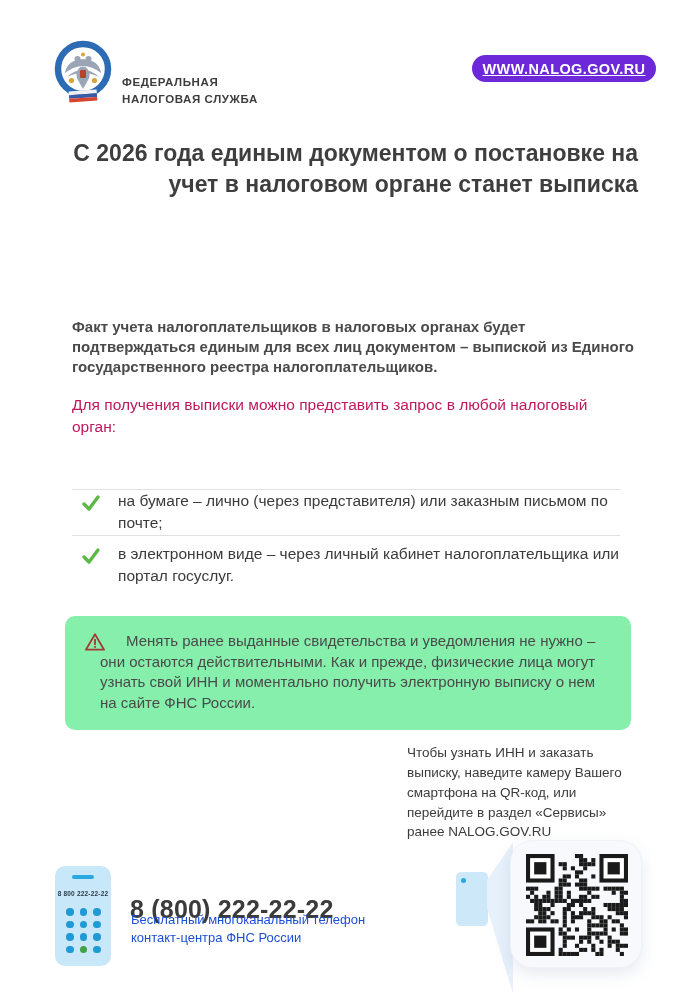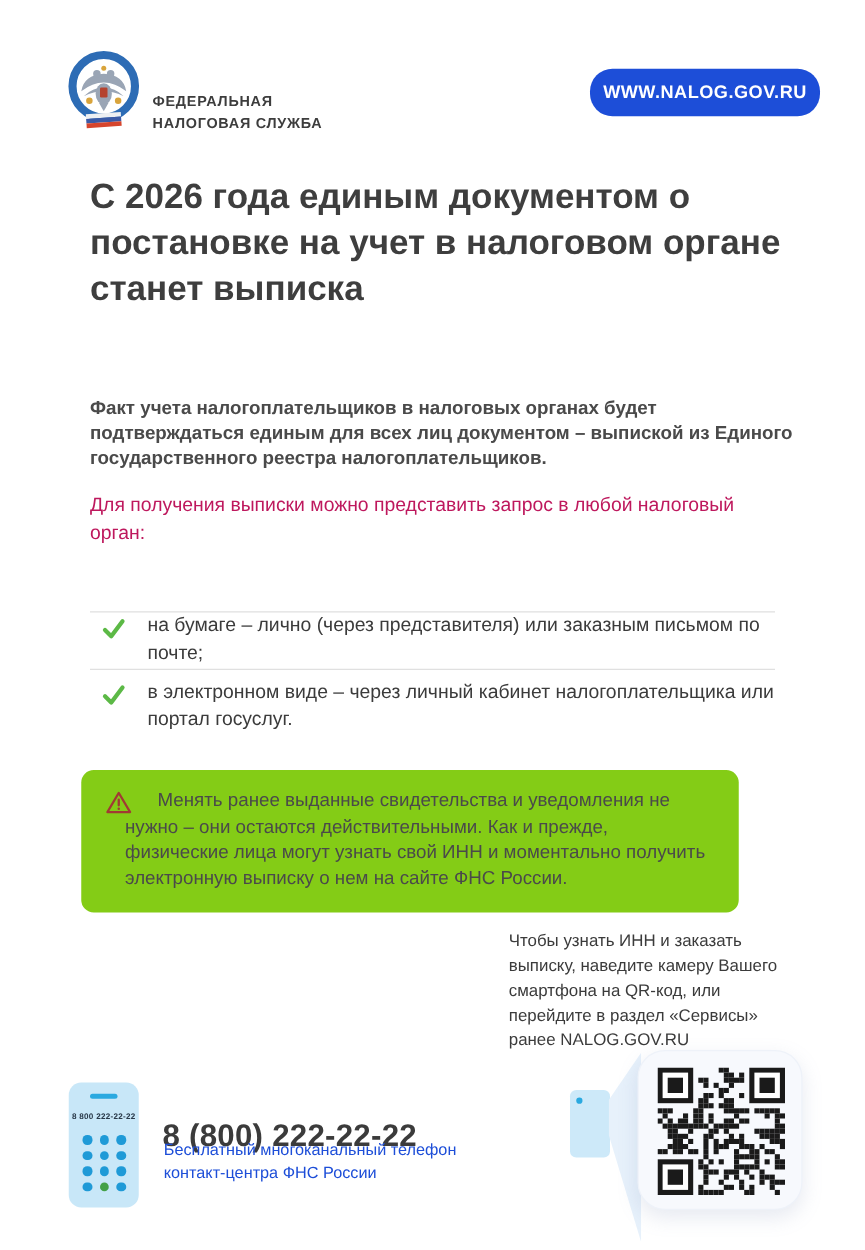--- a/index.html
+++ b/index.html
@@ -11,31 +11,32 @@
   }
 
   
   .logo { position:absolute; left:54px; top:39px; width:58px; height:68px; }
   .org-name {
     position:absolute; left:122px; top:58px;
     font-size:11.5px; font-weight:700; letter-spacing:.6px;
     line-height:1.45; color:#3d3d3d; text-transform:uppercase;margin-top:16px;
   }
   .site-pill {
-    position:absolute; left:472px; top:55px; width:184px; height:38px;
-    background:#1d4ed8; border-radius:18px; border:none; cursor:pointer;
+    position:absolute; left:472px; top:55px; width:184px; height:27px;
+    background:#6d28d9; border-radius:18px; border:none; cursor:pointer;
     display:flex; align-items:center; justify-content:center;
     color:#ffffff; font-weight:700; font-size:14.5px; letter-spacing:.4px;
     font-family:"Liberation Sans","DejaVu Sans",sans-serif;
+    text-decoration:underline;
   }
 
   
   .title {
     position:absolute; left:72px; top:138px; width:566px;
-    font-size:28px; line-height:1.33; font-weight:800; color:#3e3e3e;
+    font-size:23px; line-height:1.33; font-weight:800; color:#3e3e3e;text-align:right;
   }
   .para-bold {
     position:absolute; left:72px; width:564px;
     font-size:15px; line-height:1.34; font-weight:700; color:#4a4a4a;
   }
   .p1 { top:221px; }
   .p2 { top:317px; }
   .para-reg {
     position:absolute; left:72px; width:548px;
     font-size:15.5px; line-height:1.4; font-weight:400; color:#be185d;
@@ -50,22 +51,22 @@
   }
   .bullet .check { position:absolute; left:9px; top:3px; width:20px; height:20px; }
   .b1 { top:445px; }
   .b2 { top:498px; }
   .divider { position:absolute; left:72px; width:548px; height:1px; background:#e0e0e0; }
   .d1 { top:489px; }
   .d2 { top:535px; }
 
   
   .warning {
-    position:absolute; left:65px; top:616px; width:526px; min-height:111px;
-    background:#84cc16; border-radius:10px; padding:15px 22px 16px 18px;
+    position:absolute; left:65px; top:616px; width:566px; min-height:111px;
+    background:#86efac; border-radius:10px; padding:15px 22px 16px 18px;
   }
   .warning .warn-icon { position:absolute; left:19px; top:16px; width:22px; height:20px; }
   .warning .warn-text {
     padding-left:17px; text-indent:26px;
     font-size:15px; line-height:1.38; color:#4a4a4a;
   }
 
   
   .qr-instruction {
     position:absolute; left:407px; top:743px; width:222px;

